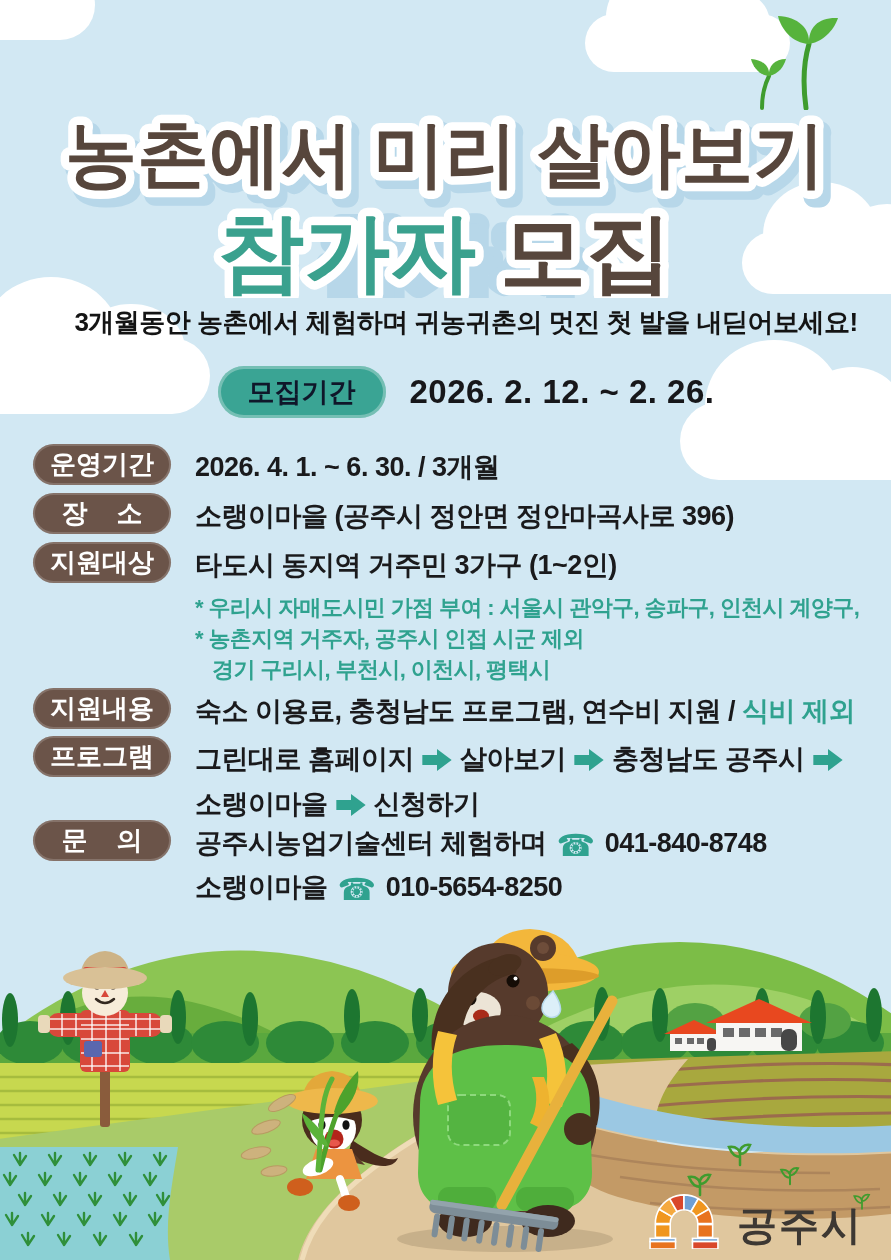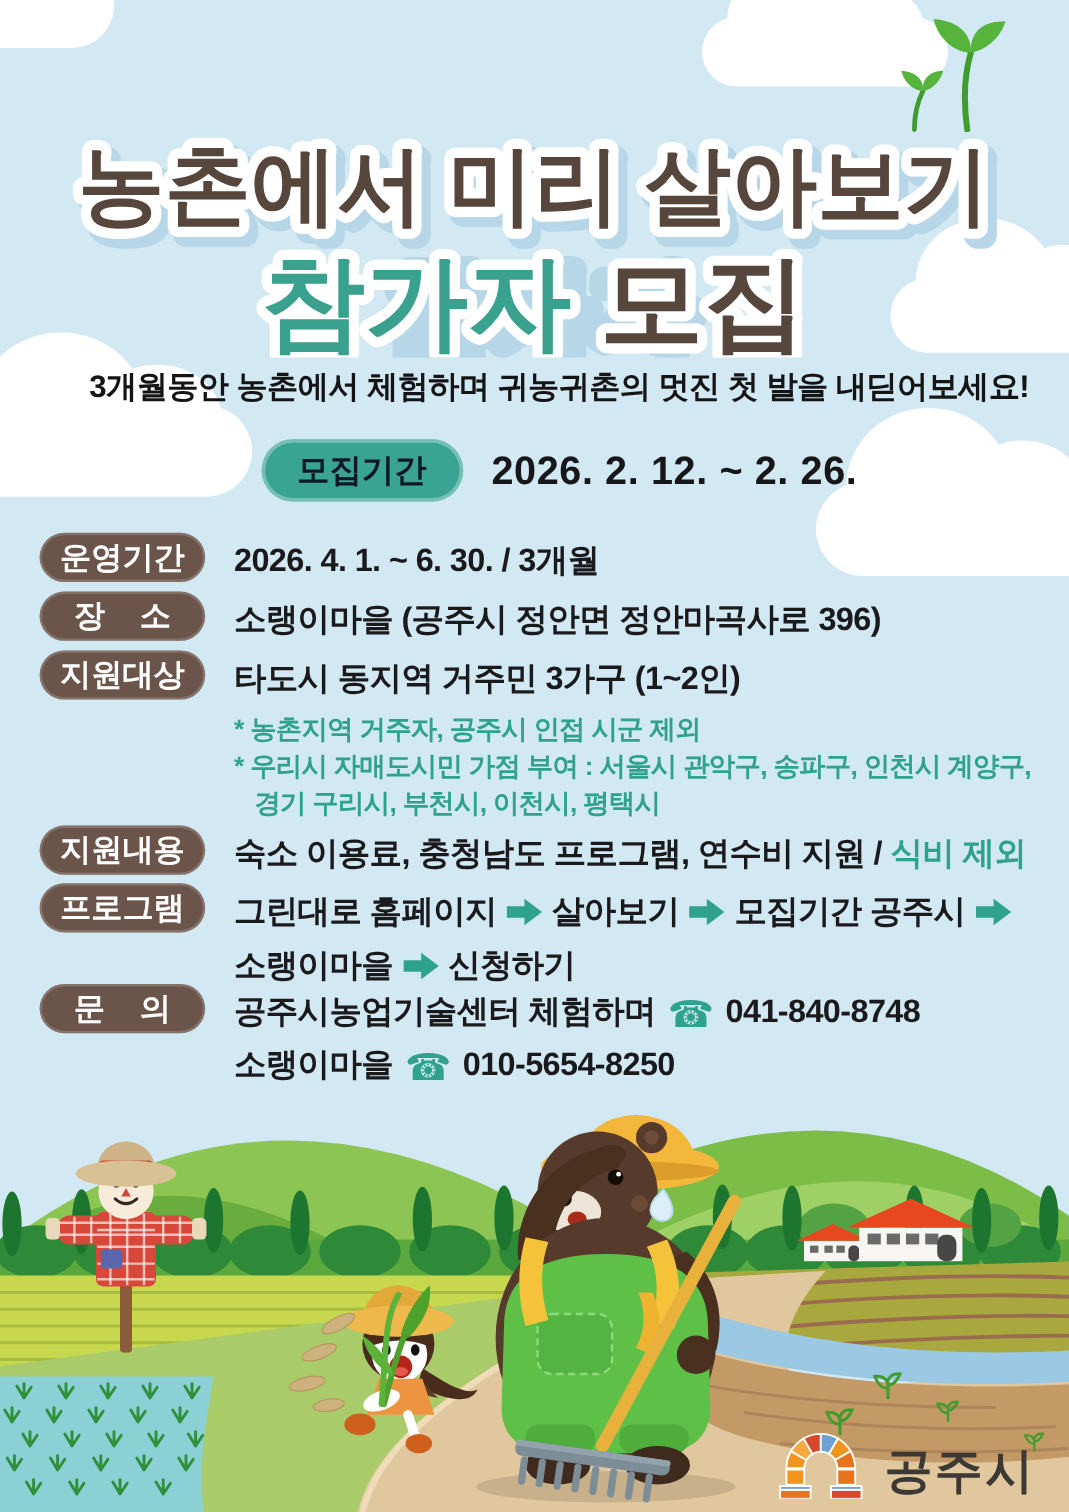--- a/index.html
+++ b/index.html
@@ -102,43 +102,43 @@
     <span class="badge">장    소</span>
     <span class="value">소랭이마을 (공주시 정안면 정안마곡사로 396)</span>
   </div>
 
   <div class="info-row row-target">
     <span class="badge">지원대상</span>
     <span class="value">타도시 동지역 거주민 3가구 (1~2인)</span>
   </div>
 
   <div class="notes">
+    <div>* 우리시 자매도시민 가점 부여 : 서울시 관악구, 송파구, 인천시 계양구,</div>
     <div>* 농촌지역 거주자, 공주시 인접 시군 제외</div>
-    <div>* 우리시 자매도시민 가점 부여 : 서울시 관악구, 송파구, 인천시 계양구,</div>
     <div class="indent">경기 구리시, 부천시, 이천시, 평택시</div>
   </div>
 
   <div class="info-row row-support">
     <span class="badge">지원내용</span>
     <span class="value"><span>숙소 이용료, 충청남도 프로그램, 연수비 지원 / </span><span class="tealtext">식비 제외</span></span>
   </div>
 
   <div class="info-row row-apply">
     <span class="badge">프로그램</span>
     <span class="value">
       <span class="steps-line">
         <span>그린대로 홈페이지</span>
         <svg class="arrow-icon" viewBox="0 0 24 18">
             <path d="M0 5h12V0l12 9-12 9v-5H0z"></path>
           </svg>
         <span>살아보기</span>
         <svg class="arrow-icon" viewBox="0 0 24 18">
             <path d="M0 5h12V0l12 9-12 9v-5H0z"></path>
           </svg>
-        <span>모집기간 공주시</span>
+        <span>충청남도 공주시</span>
         <svg class="arrow-icon" viewBox="0 0 24 18">
             <path d="M0 5h12V0l12 9-12 9v-5H0z"></path>
           </svg>
       </span>
       <span class="steps-line">
         <span>소랭이마을</span>
         <svg class="arrow-icon" viewBox="0 0 24 18">
             <path d="M0 5h12V0l12 9-12 9v-5H0z"></path>
           </svg>
         <span>신청하기</span>

